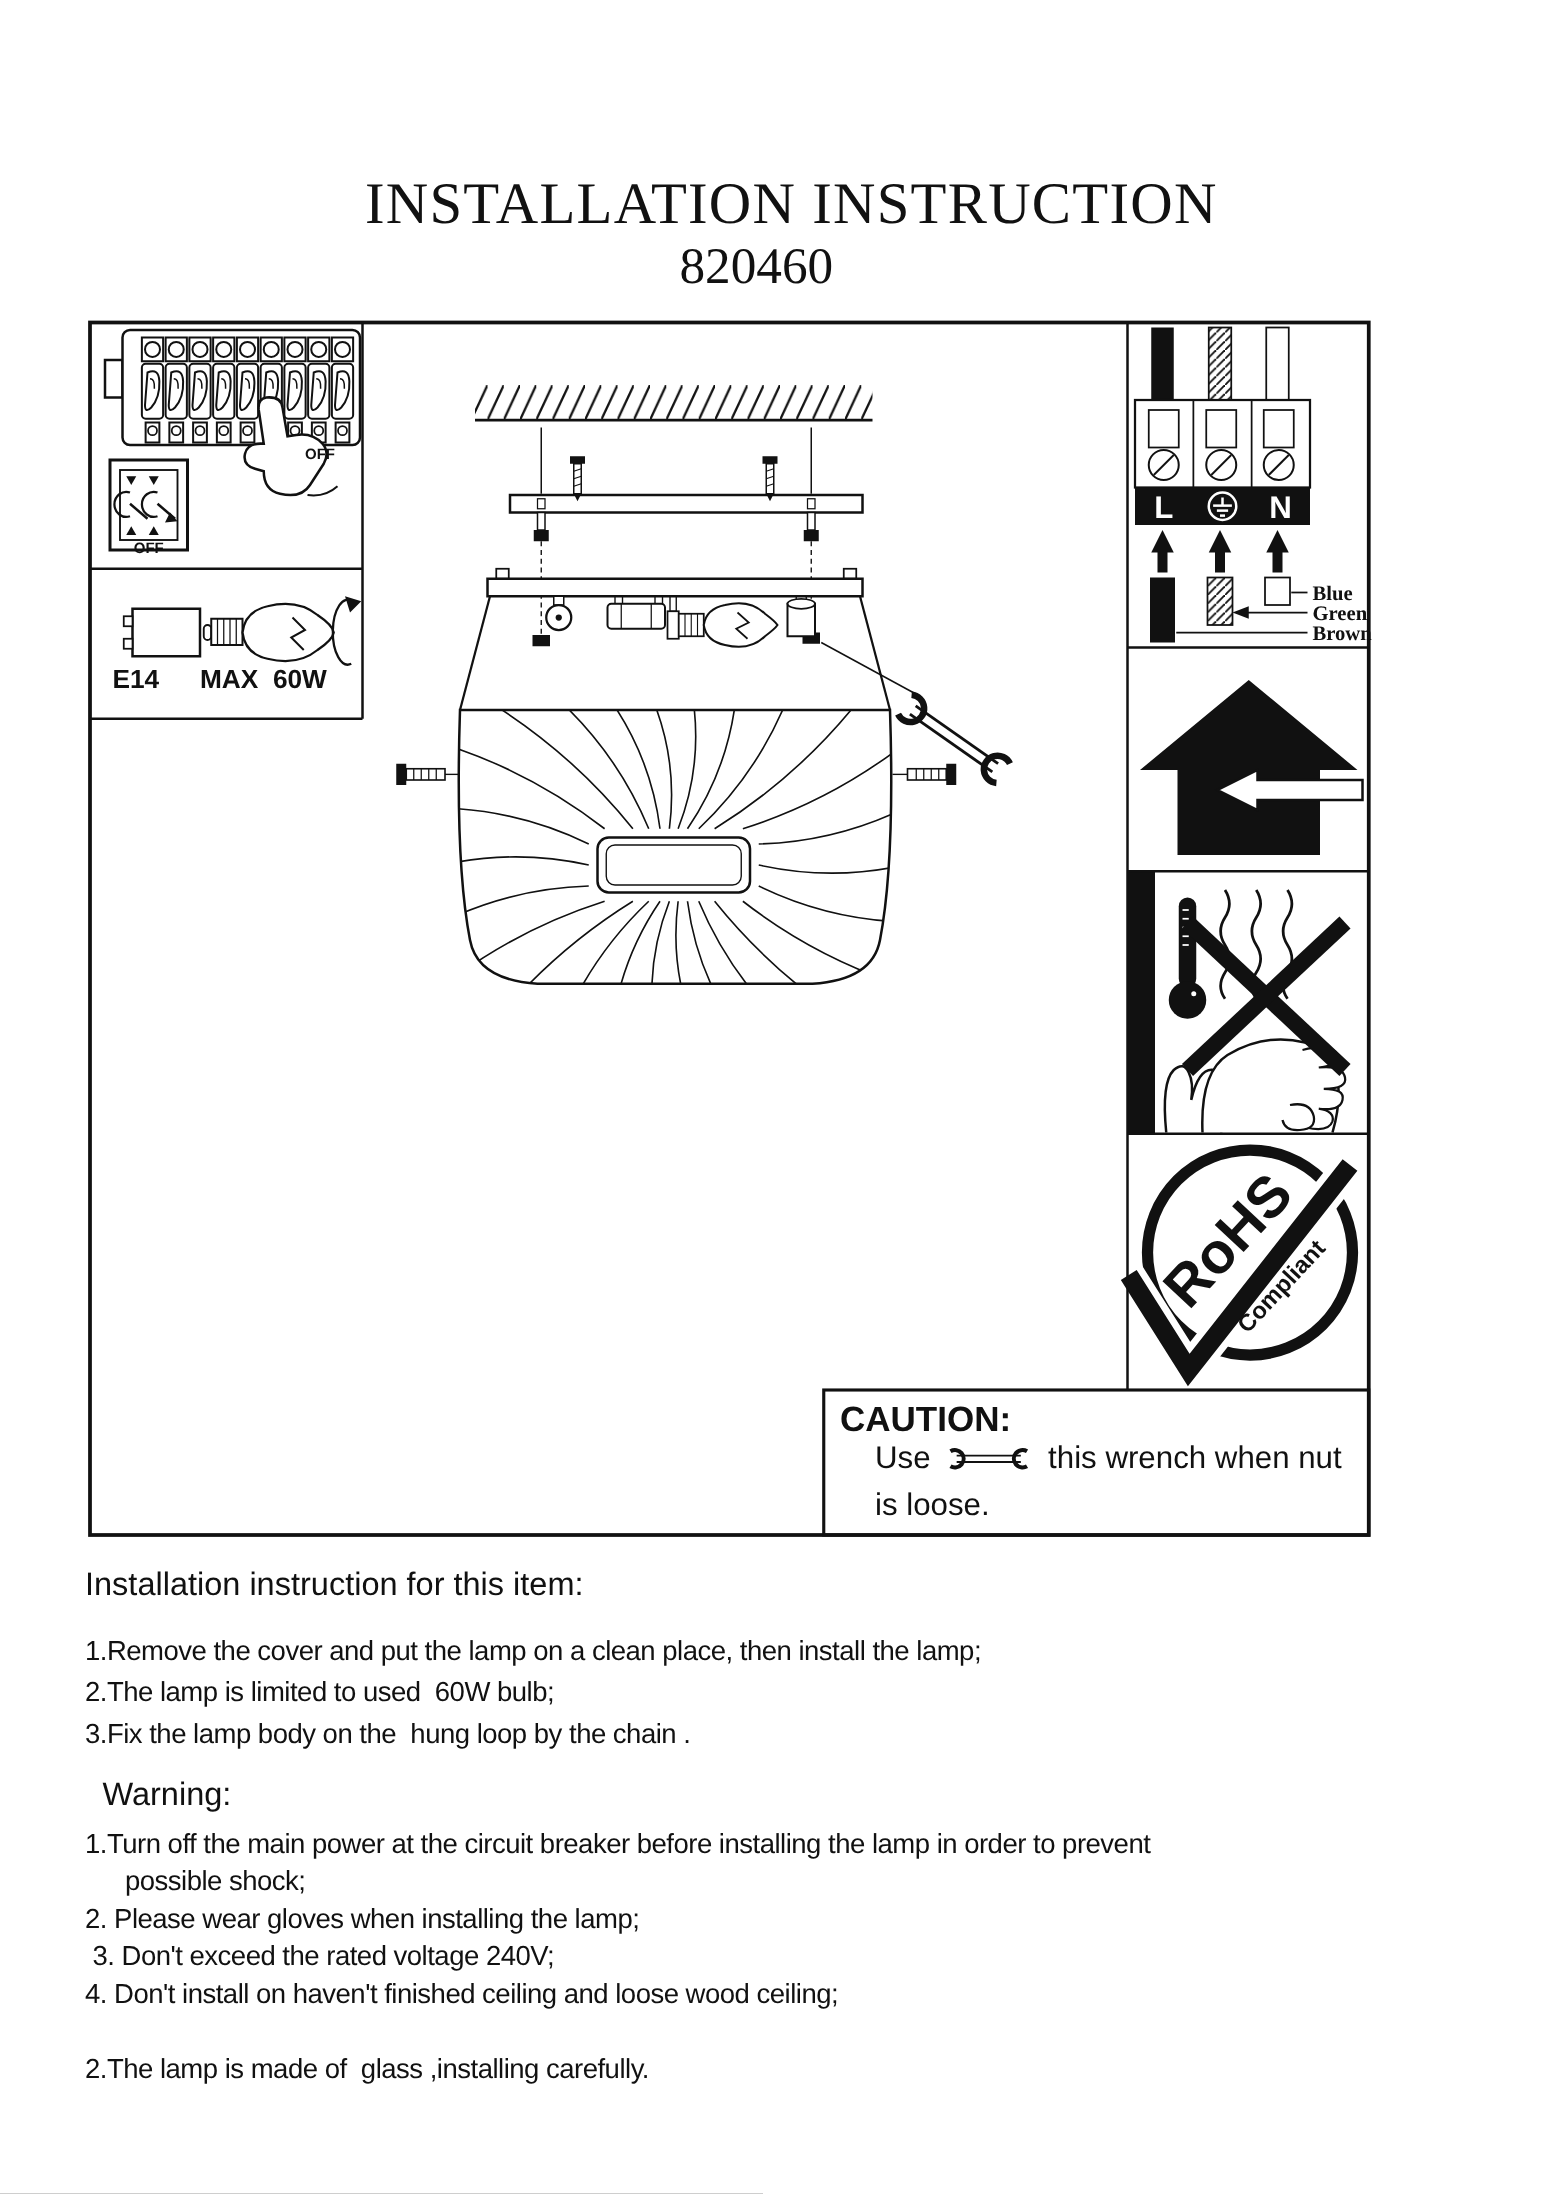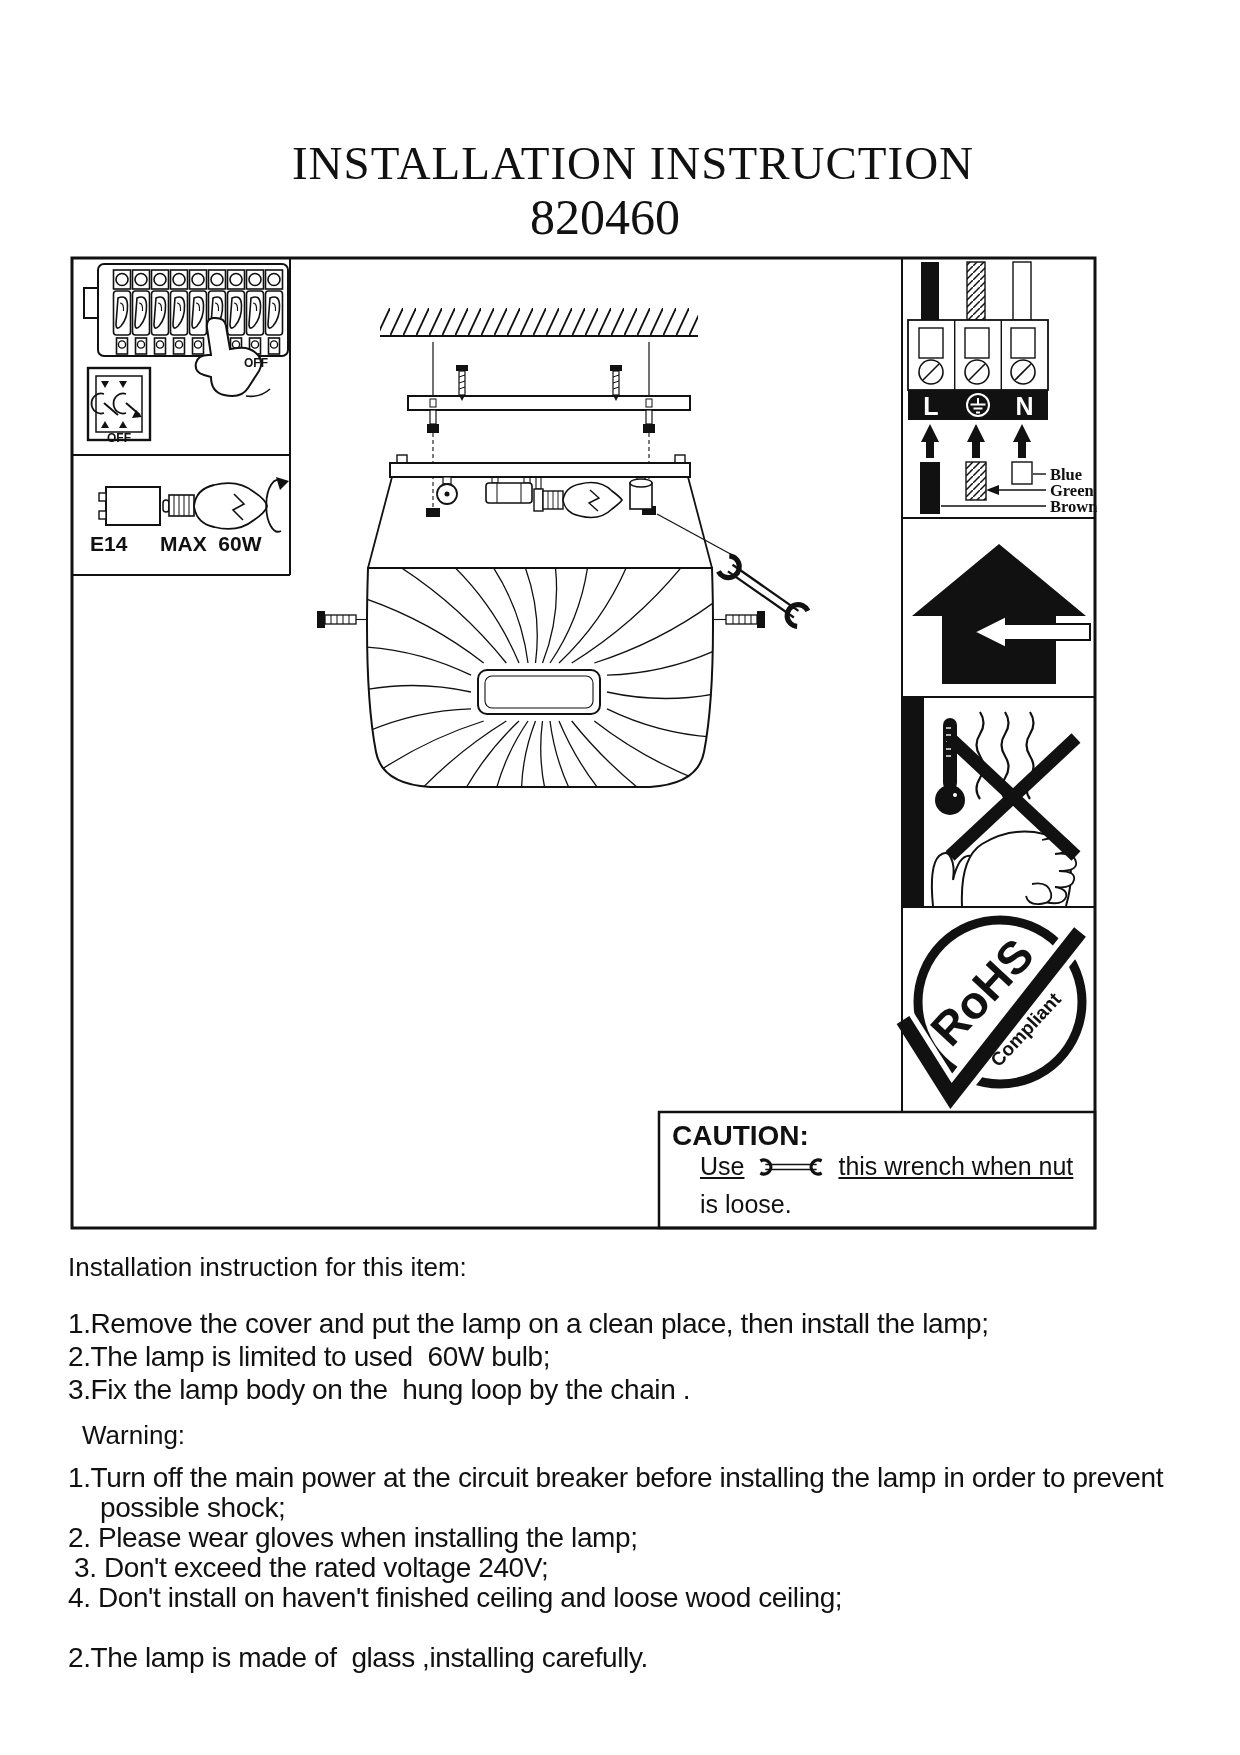--- a/index.html
+++ b/index.html
@@ -1,31 +1,31 @@
 <!DOCTYPE html>
 <html><head>
 <meta charset="utf-8">
 <style>
   html,body{margin:0;padding:0;background:#888;}
   .page{position:relative;width:1240px;height:1755px;background:#fff;margin:0 auto;
         font-family:"Liberation Sans",sans-serif;color:#111;overflow:hidden;}
   .abs{position:absolute;white-space:pre;}
   .title{font-family:"Liberation Serif",serif;font-size:47px;letter-spacing:1px;text-align:center;left:0;width:1210px;margin-left:28px;}
-  .model{font-family:"Liberation Serif",serif;font-size:50px;text-align:center;left:0;width:1210px;}
+  .model{font-family:"Liberation Serif",serif;font-size:41px;text-align:center;left:0;width:1210px;}
   .lbl-sm{font-size:12px;font-weight:700;}
   .lbl-e14{font-size:21px;font-weight:700;}
   .wirelbl{font-family:"Liberation Serif",serif;font-size:16.5px;font-weight:700;}
   .termlbl{font-size:25px;font-weight:700;color:#fff;text-align:center;}
   .rohs-big{font-size:46px;font-weight:700;}
   .rohs-sm{font-size:19px;font-weight:700;}
   .rot{transform:translate(-50%,-50%) rotate(-47deg);transform-origin:center;}
   .caution-h{font-size:28px;font-weight:700;}
   .caution-t{font-size:25px;}
   .sec-h{font-size:26px;}
-  .sec-i{font-size:28px;letter-spacing:-0.4px;}
+  .sec-i{font-size:22px;letter-spacing:-0.4px;}
   .cline1{display:flex;align-items:center;gap:10px;}
   svg{position:absolute;left:0;top:0;}
 </style>
 </head>
 <body>
 
 <div class="page">
 
 <svg id="art" width="1240" height="1755" viewBox="0 0 1240 1755">
   <defs>
@@ -326,21 +326,21 @@
   <div class="abs termlbl" style="left:908px;top:392px;width:46px;">L</div>
   <div class="abs termlbl" style="left:1001px;top:392px;width:47px;">N</div>
   <div class="abs wirelbl" style="left:1050px;top:465px;">Blue</div>
   <div class="abs wirelbl" style="left:1050px;top:481px;">Green</div>
   <div class="abs wirelbl" style="left:1050px;top:497px;">Brown</div>
 
   <div class="abs rohs-big rot" style="left:982px;top:992px;">RoHS</div>
   <div class="abs rohs-sm rot" style="left:1026px;top:1030px;">Compliant</div>
 
   <div class="abs caution-h" style="left:672px;top:1120px;text-align:right;">CAUTION:</div>
-  <div class="abs cline1" style="left:700px;top:1152px;text-decoration:underline;">
+  <div class="abs cline1" style="left:700px;top:1152px;">
     <span class="caution-t">Use</span>
     <svg width="74" height="22" viewBox="0 0 100 30" style="position:static;">
         <use href="#wrench"></use>
       </svg>
     <span class="caution-t">this wrench when nut</span>
   </div>
   <div class="abs caution-t" style="left:700px;top:1190px;">is loose.</div>
 
   <div class="abs sec-h" style="left:68px;top:1252px;">Installation instruction for this item:</div>
   <div class="abs sec-i" style="left:68px;top:1308px;">1.Remove the cover and put the lamp on a clean place, then install the lamp;</div>

